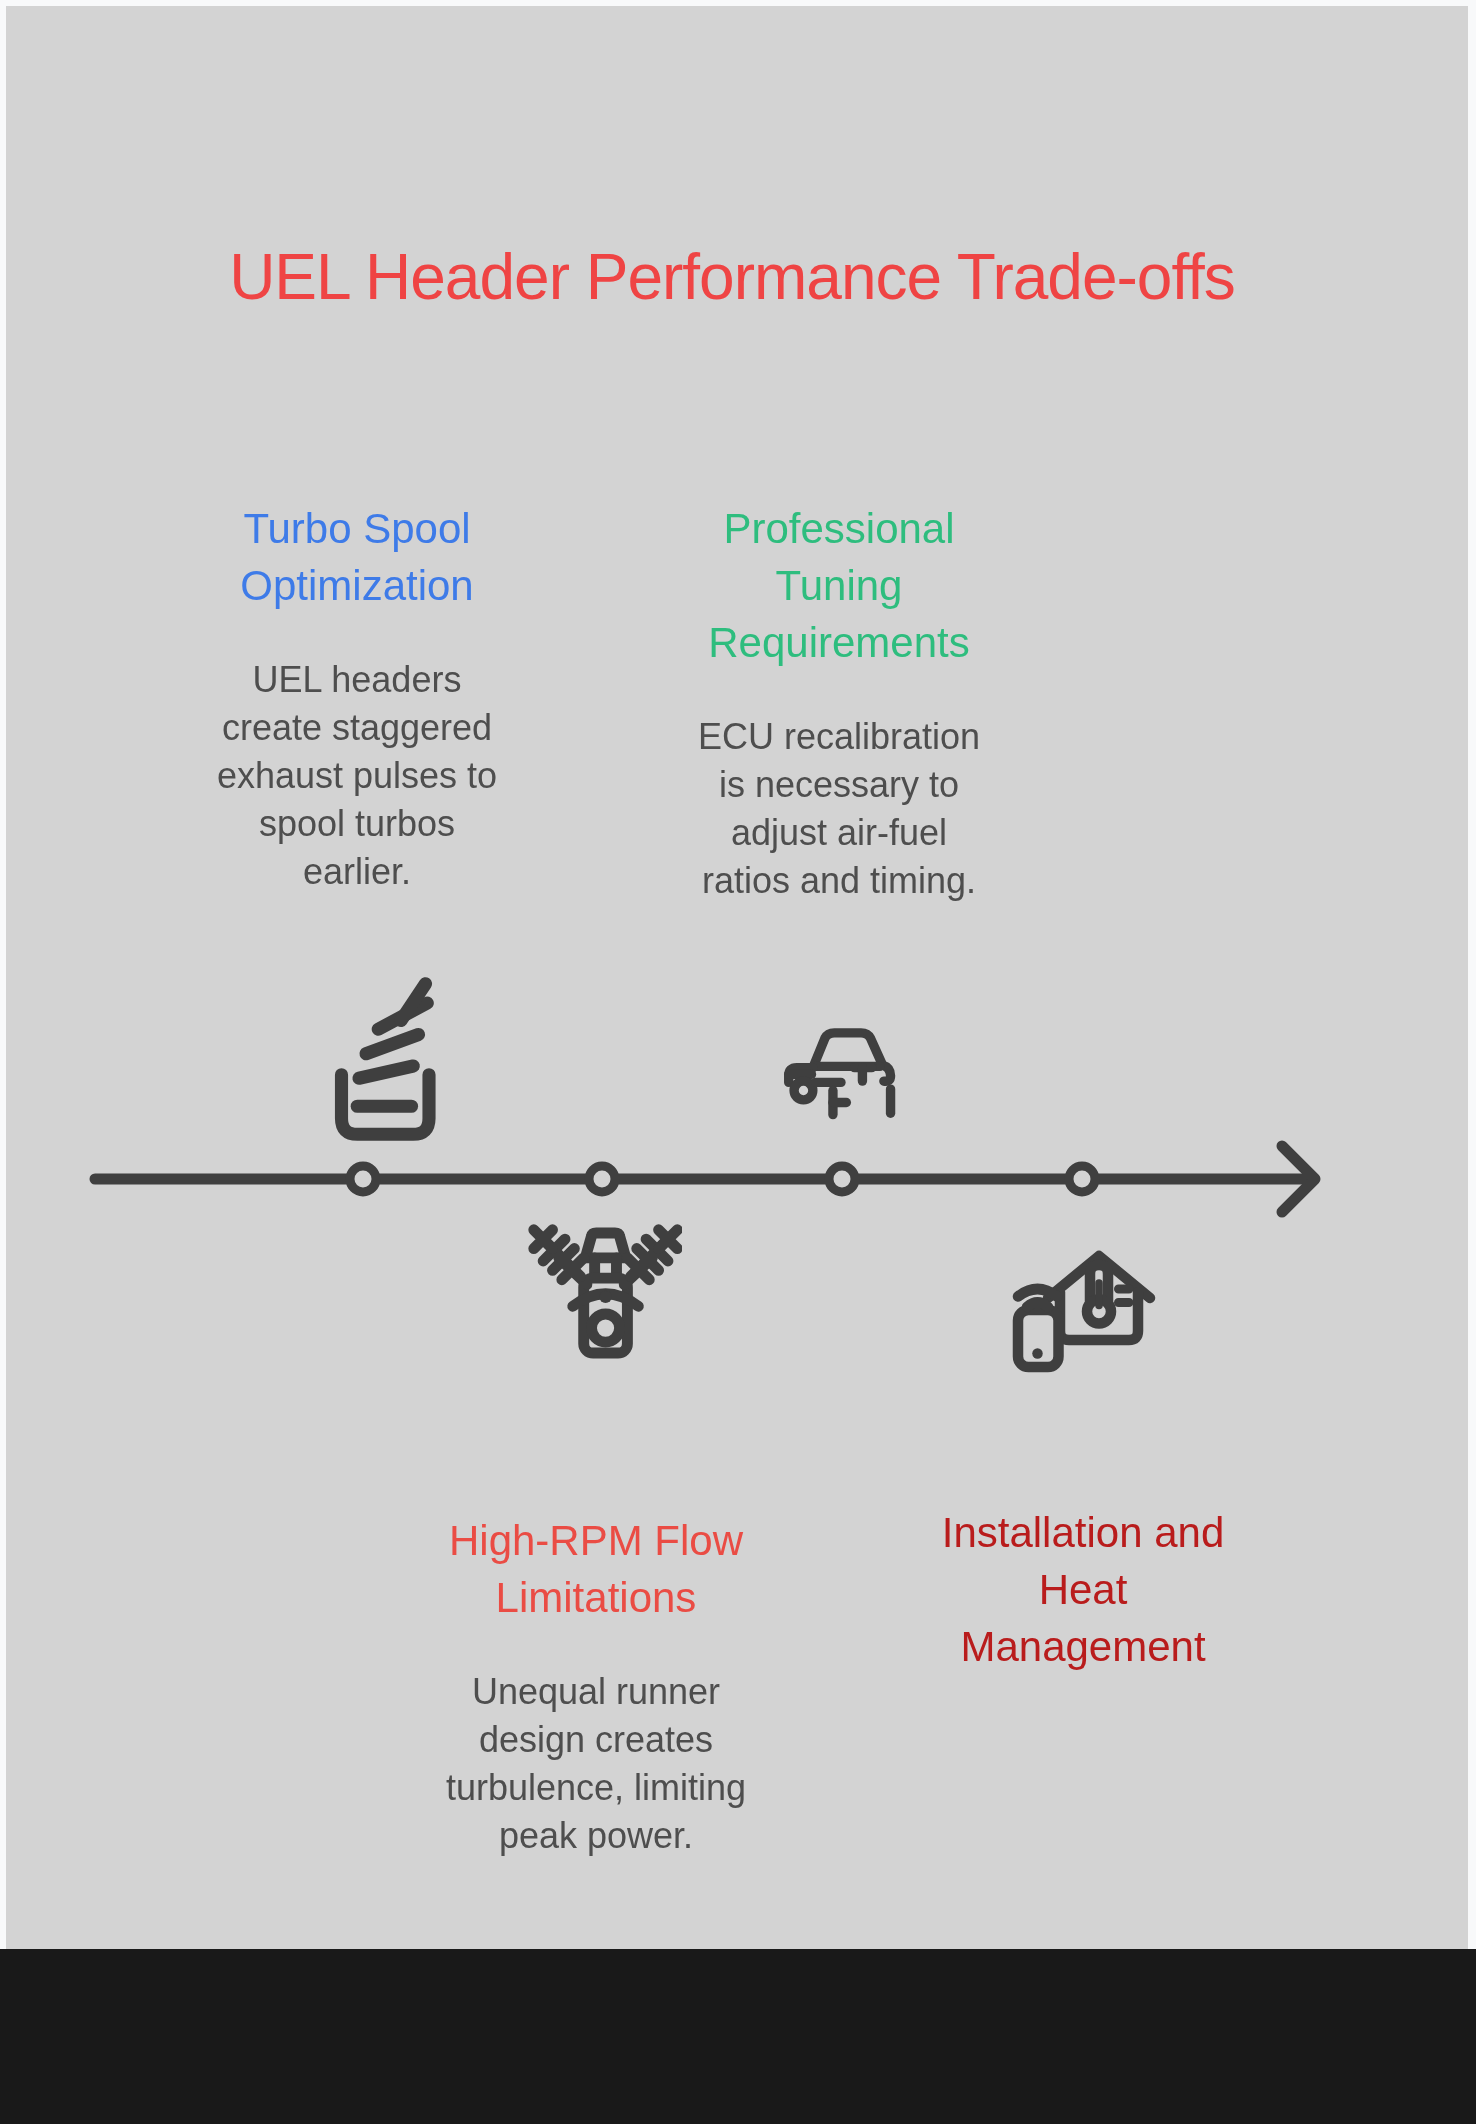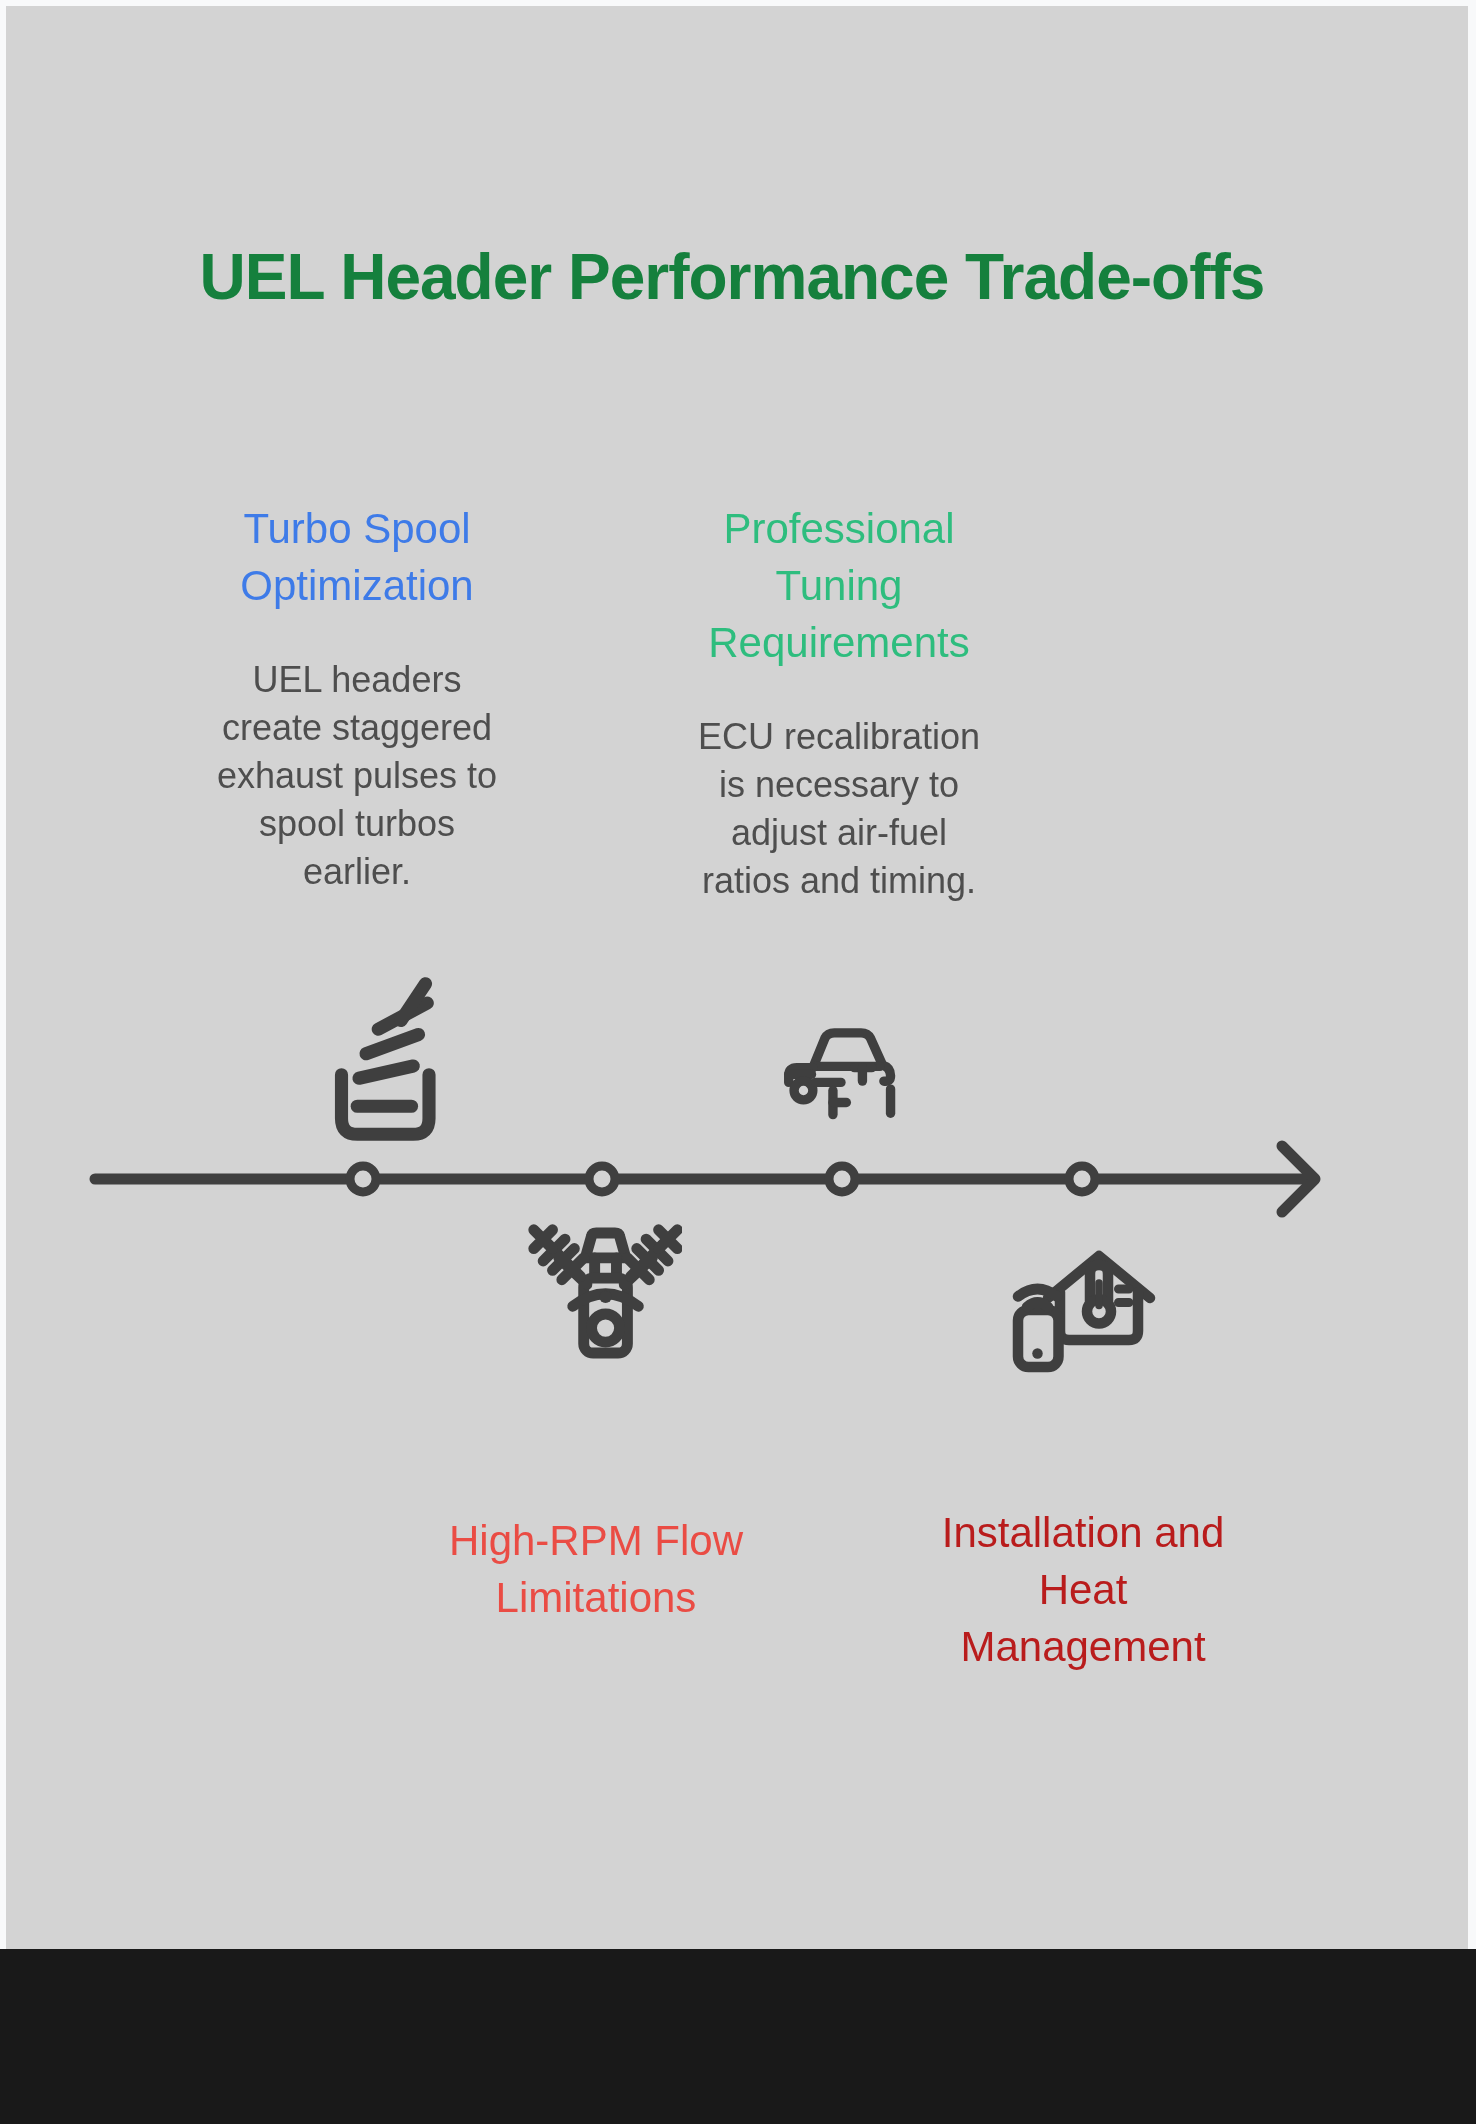--- a/index.html
+++ b/index.html
@@ -24,25 +24,25 @@
     position:absolute;
     left:0; top:1949px;
     width:1476px; height:175px;
     background:#191919;
   }
   .title{
     position:absolute;
     left:142px; top:192px;
     width:1180px;
     font-size:64px;
-    font-weight:bold;
+    font-weight:normal;
     letter-spacing:-1px;
     line-height:1.33;
     text-align:center;
-    color:#15803d;
+    color:#ef4444;
   }
   .item{
     position:absolute;
     width:340px;
     text-align:center;
     white-space:pre-line;
   }
   .item-heading{
     font-size:42px;
     line-height:57px;
@@ -97,20 +97,24 @@
 Requirements</div>
     <div class="item-body">ECU recalibration
 is necessary to
 adjust air-fuel
 ratios and timing.</div>
   </div>
 
   <div class="item item-rpm">
     <div class="item-heading" style="color: rgb(234, 76, 68); margin-top: 8px;">High-RPM Flow
 Limitations</div>
+    <div class="item-body">Unequal runner
+design creates
+turbulence, limiting
+peak power.</div>
   </div>
 
   <div class="item item-install">
     <div class="item-heading" style="color: #b91c1c;">Installation and
 Heat
 Management</div>
   </div>
 
   <div class="icon icon-stack">
     <svg viewBox="0 0 96 96" fill="none" stroke="#3f3f3f" stroke-width="7.5" stroke-linecap="round" stroke-linejoin="round">

